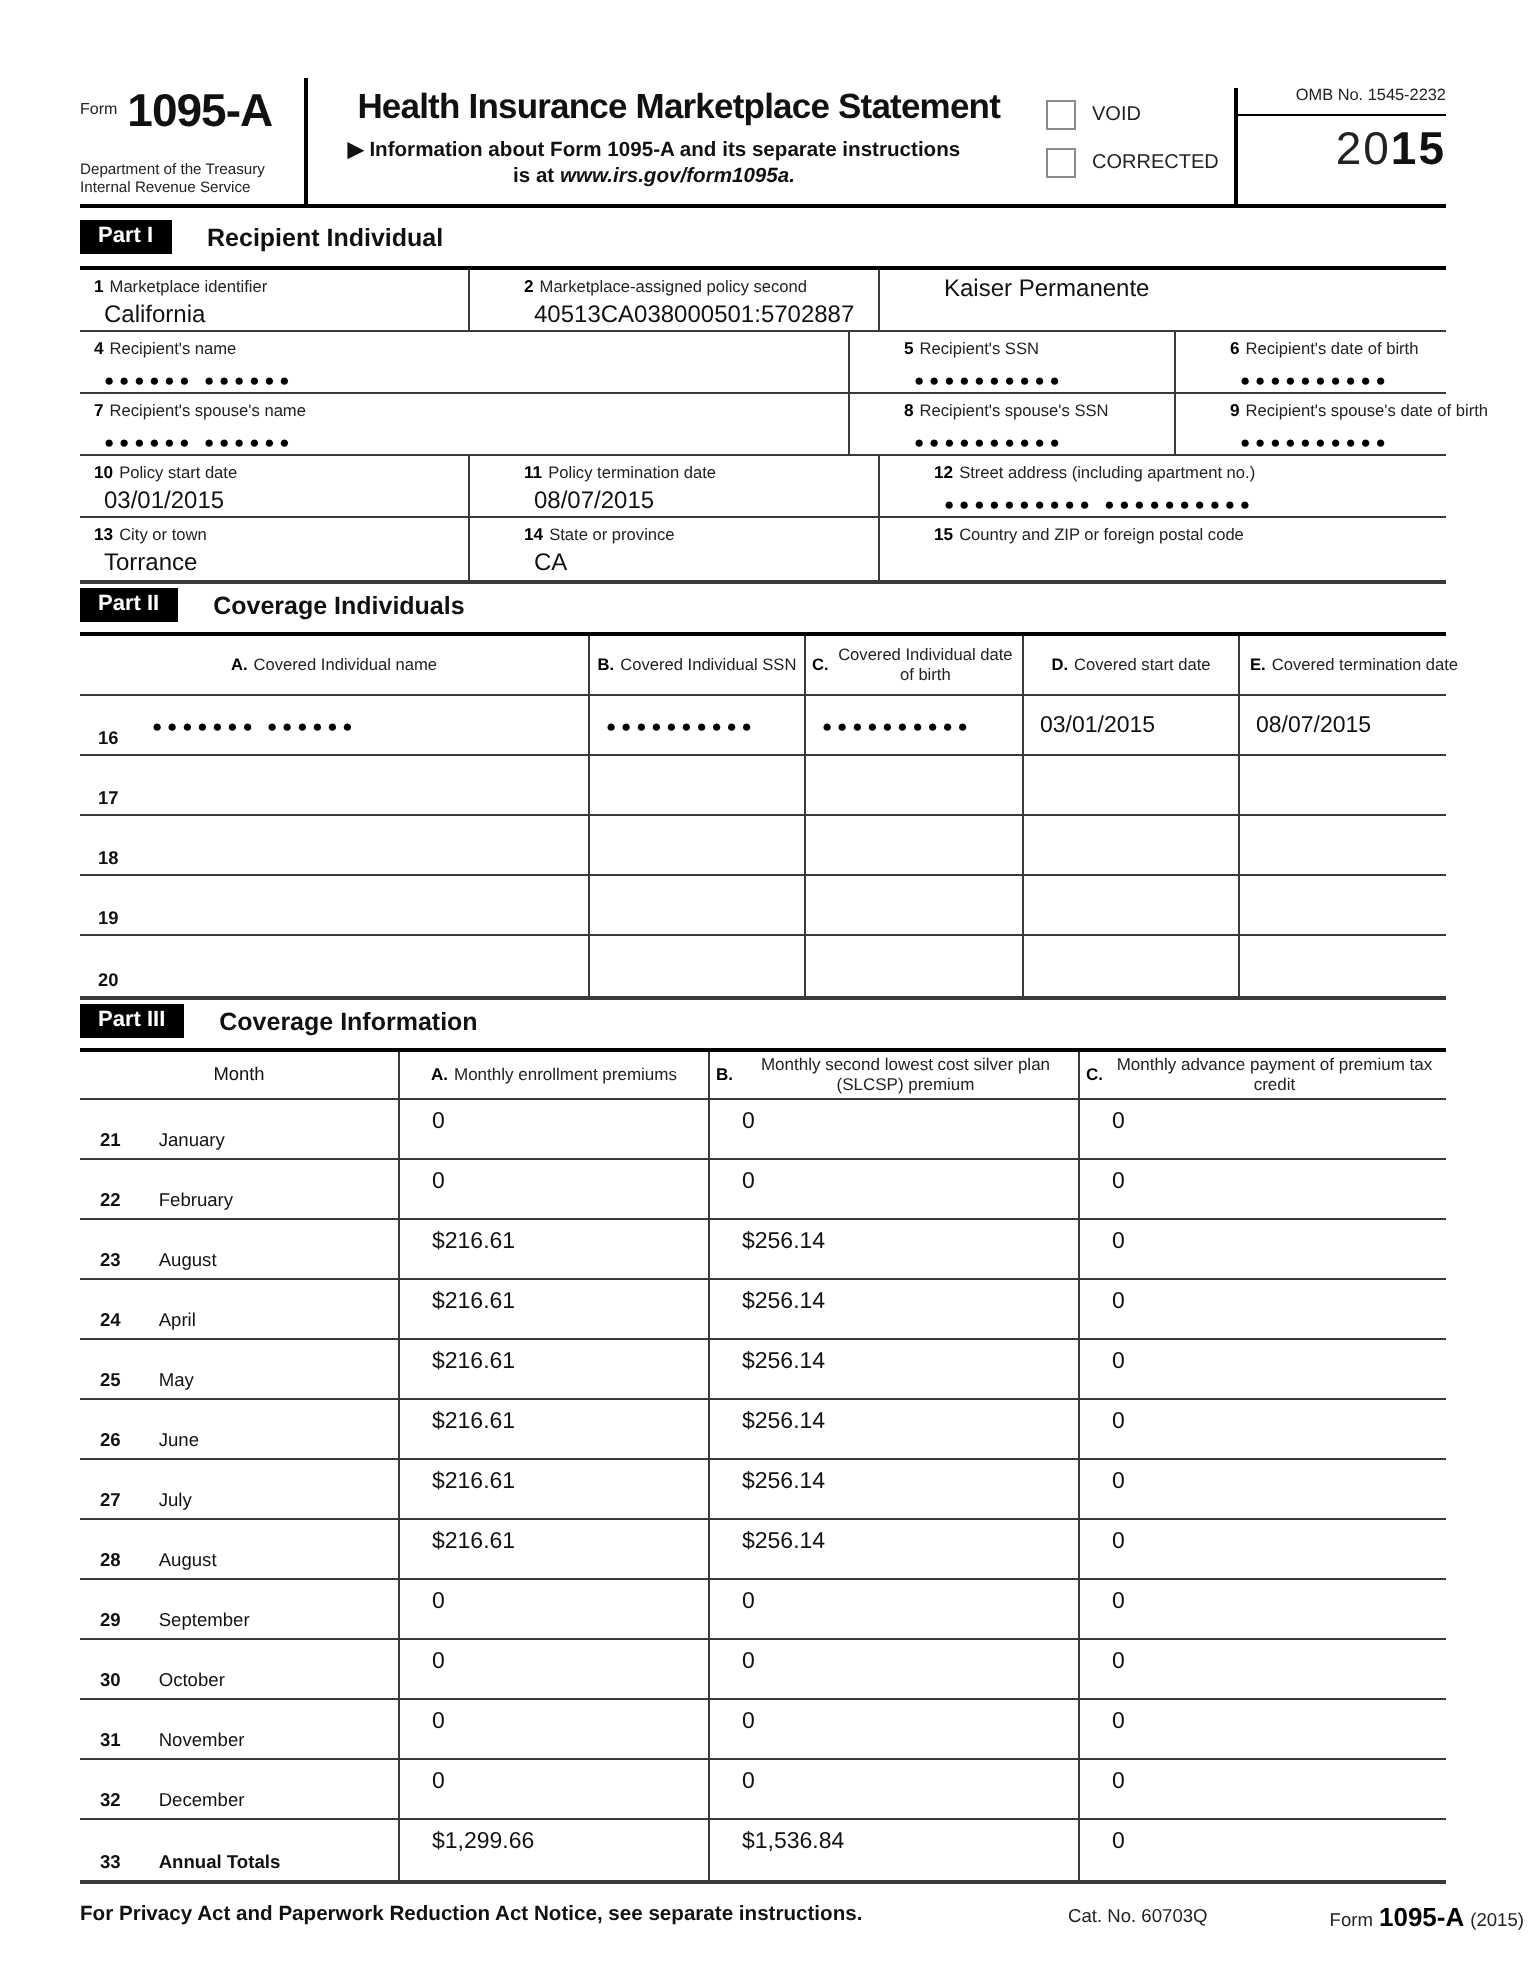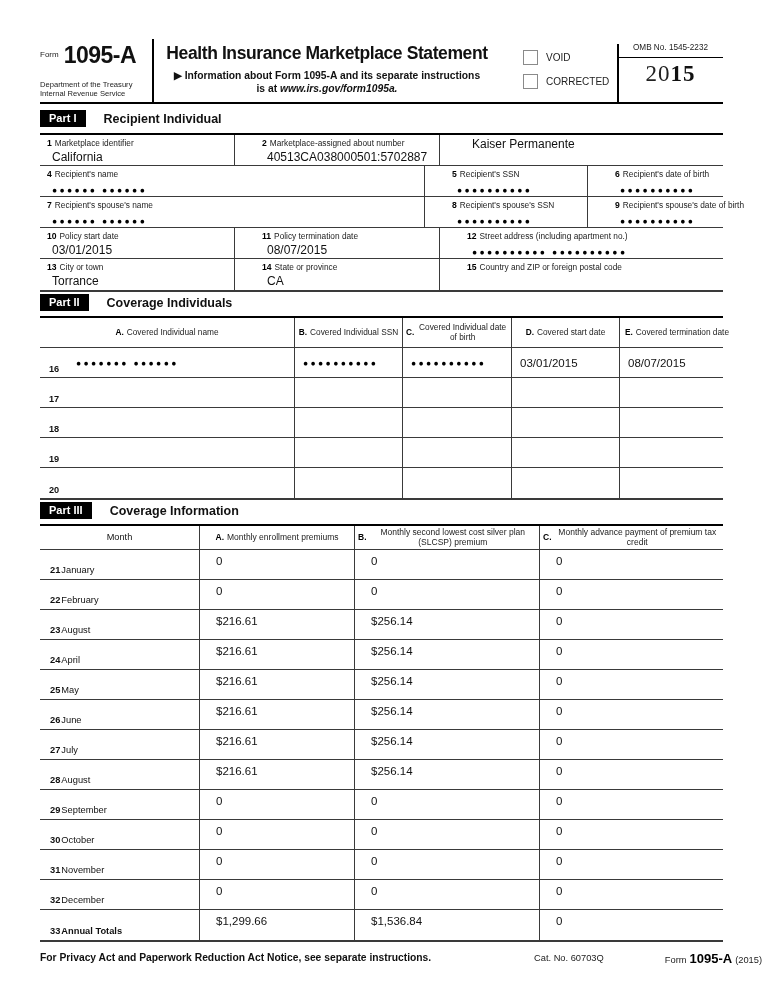--- a/index.html
+++ b/index.html
@@ -11,31 +11,31 @@
 
   
   .header { position:absolute; left:40px; top:36px; width:683px; height:68px; border-bottom:2.5px solid #000; }
   .h-left { position:absolute; left:0; top:0; width:110px; height:100%; }
   .h-form-word { font-size:8px; color:#222; margin-right:5px; vertical-align:6px; }
   .h-form-num { font-size:23px; font-weight:bold; letter-spacing:-0.5px; }
   .h-form-line { position:absolute; top:6px; left:0; }
   .h-agency { position:absolute; bottom:4px; left:0; font-size:7.6px; line-height:9px; color:#222; }
   .h-div1 { position:absolute; left:112px; top:3px; bottom:0; width:1.5px; background:#000; }
   .h-mid { position:absolute; left:114px; top:0; width:346px; text-align:center; }
-  .h-title { font-size:17.5px; font-weight:bold; letter-spacing:-0.4px; margin-top:7px; }
+  .h-title { font-size:17.5px; font-weight:bold; letter-spacing:-0.4px; margin-top:7px;text-align:right; }
   .h-sub { font-size:10.3px; font-weight:bold; line-height:12.5px; margin-top:6px; }
   .h-sub .url { font-style:italic; }
   .h-checks { position:absolute; left:483px; top:14px; }
   .chk-row { display:flex; align-items:center; margin-bottom:9px; }
   .chk { display:inline-block; width:15px; height:15px; border:1.5px solid #8a8a8a; background:#fff; }
   .chk-label { font-size:10px; margin-left:8px; color:#222; }
   .h-div2 { position:absolute; left:577px; top:8px; bottom:0; width:1.5px; background:#000; }
   .h-right { position:absolute; left:578px; right:0; top:0; height:100%; }
-  .h-omb { font-size:8.2px; text-align:center; padding:7px 0 5px; border-bottom:1.5px solid #000; color:#222; }
-  .h-year { text-align:center; font-size:23px; padding-top:3px; letter-spacing:1px;font-family:Liberation Serif, serif; }
+  .h-omb { font-size:8.2px; text-align:right; padding:7px 0 5px; border-bottom:1.5px solid #000; color:#222; }
+  .h-year { text-align:right; font-size:23px; padding-top:3px; letter-spacing:1px; }
   .y20 { font-weight:normal; color:#222; }
   .y15 { font-weight:bold; }
 
   
   .part-bar { position:absolute; left:40px; display:flex; align-items:center; }
   .part-badge { background:#000; color:#fff; font-weight:bold; font-size:11px; padding:2px 9px 3px; }
   .part-title { margin-left:18px; font-weight:bold; font-size:12.5px; }
   .bar1 { top:110px; } .bar2 { top:294px; } .bar3 { top:502px; }
 
   
@@ -71,21 +71,21 @@
 
   
   .t3 { top:524px; }
   .t3 .hrow { height:24px; }
   .t3 .drow { height:30px; }
   .cols3 { grid-template-columns:160px 155px 185px 1fr; }
   .t3 .hcell { font-size:8.5px; }
   .t3 .hcell.month-h { font-size:9.2px; color:#111; }
   .mcell { position:relative; }
   .mlabel { position:absolute; left:10px; bottom:4px; font-size:9.3px; white-space:nowrap; }
-  .mlabel .rn { font-weight:bold; margin-right:1px; }
+  .mlabel .rn { font-weight:bold; margin-right:19px; }
   .vcell { font-size:11.5px; padding:5px 0 0 16px; }
   .totals .mn { font-weight:bold; }
 
   
   .footer { position:absolute; left:40px; top:951px; width:722px; height:16px; }
   .f-privacy { position:absolute; left:0; top:1px; font-size:10.3px; font-weight:bold; }
   .f-cat { position:absolute; left:494px; top:2px; font-size:9.3px; color:#222; }
   .f-form { position:absolute; right:0; top:0; font-size:9.3px; color:#222; }
   .f-form .fnum { font-size:13px; font-weight:bold; color:#000; margin:0 3px; }
 </style>
@@ -138,21 +138,21 @@
     <span class="part-title">Recipient Individual</span>
   </div>
 
   <div class="tbl t1">
     <div class="trow r-a">
       <div class="tcell">
         <div class="lbl"><b>1</b><span>Marketplace identifier</span></div>
         <div class="val">California</div>
       </div>
       <div class="tcell">
-        <div class="lbl"><b>2</b><span>Marketplace-assigned about number</span></div>
+        <div class="lbl"><b>2</b><span>Marketplace-assigned policy second</span></div>
         <div class="val">40513CA038000501:5702887</div>
       </div>
       <div class="tcell">
         <div class="val">Kaiser Permanente</div>
       </div>
     </div>
     <div class="trow r-b">
       <div class="tcell">
         <div class="lbl"><b>4</b><span>Recipient's name</span></div>
         <div class="val dots">●●●●●● ●●●●●●</div>

